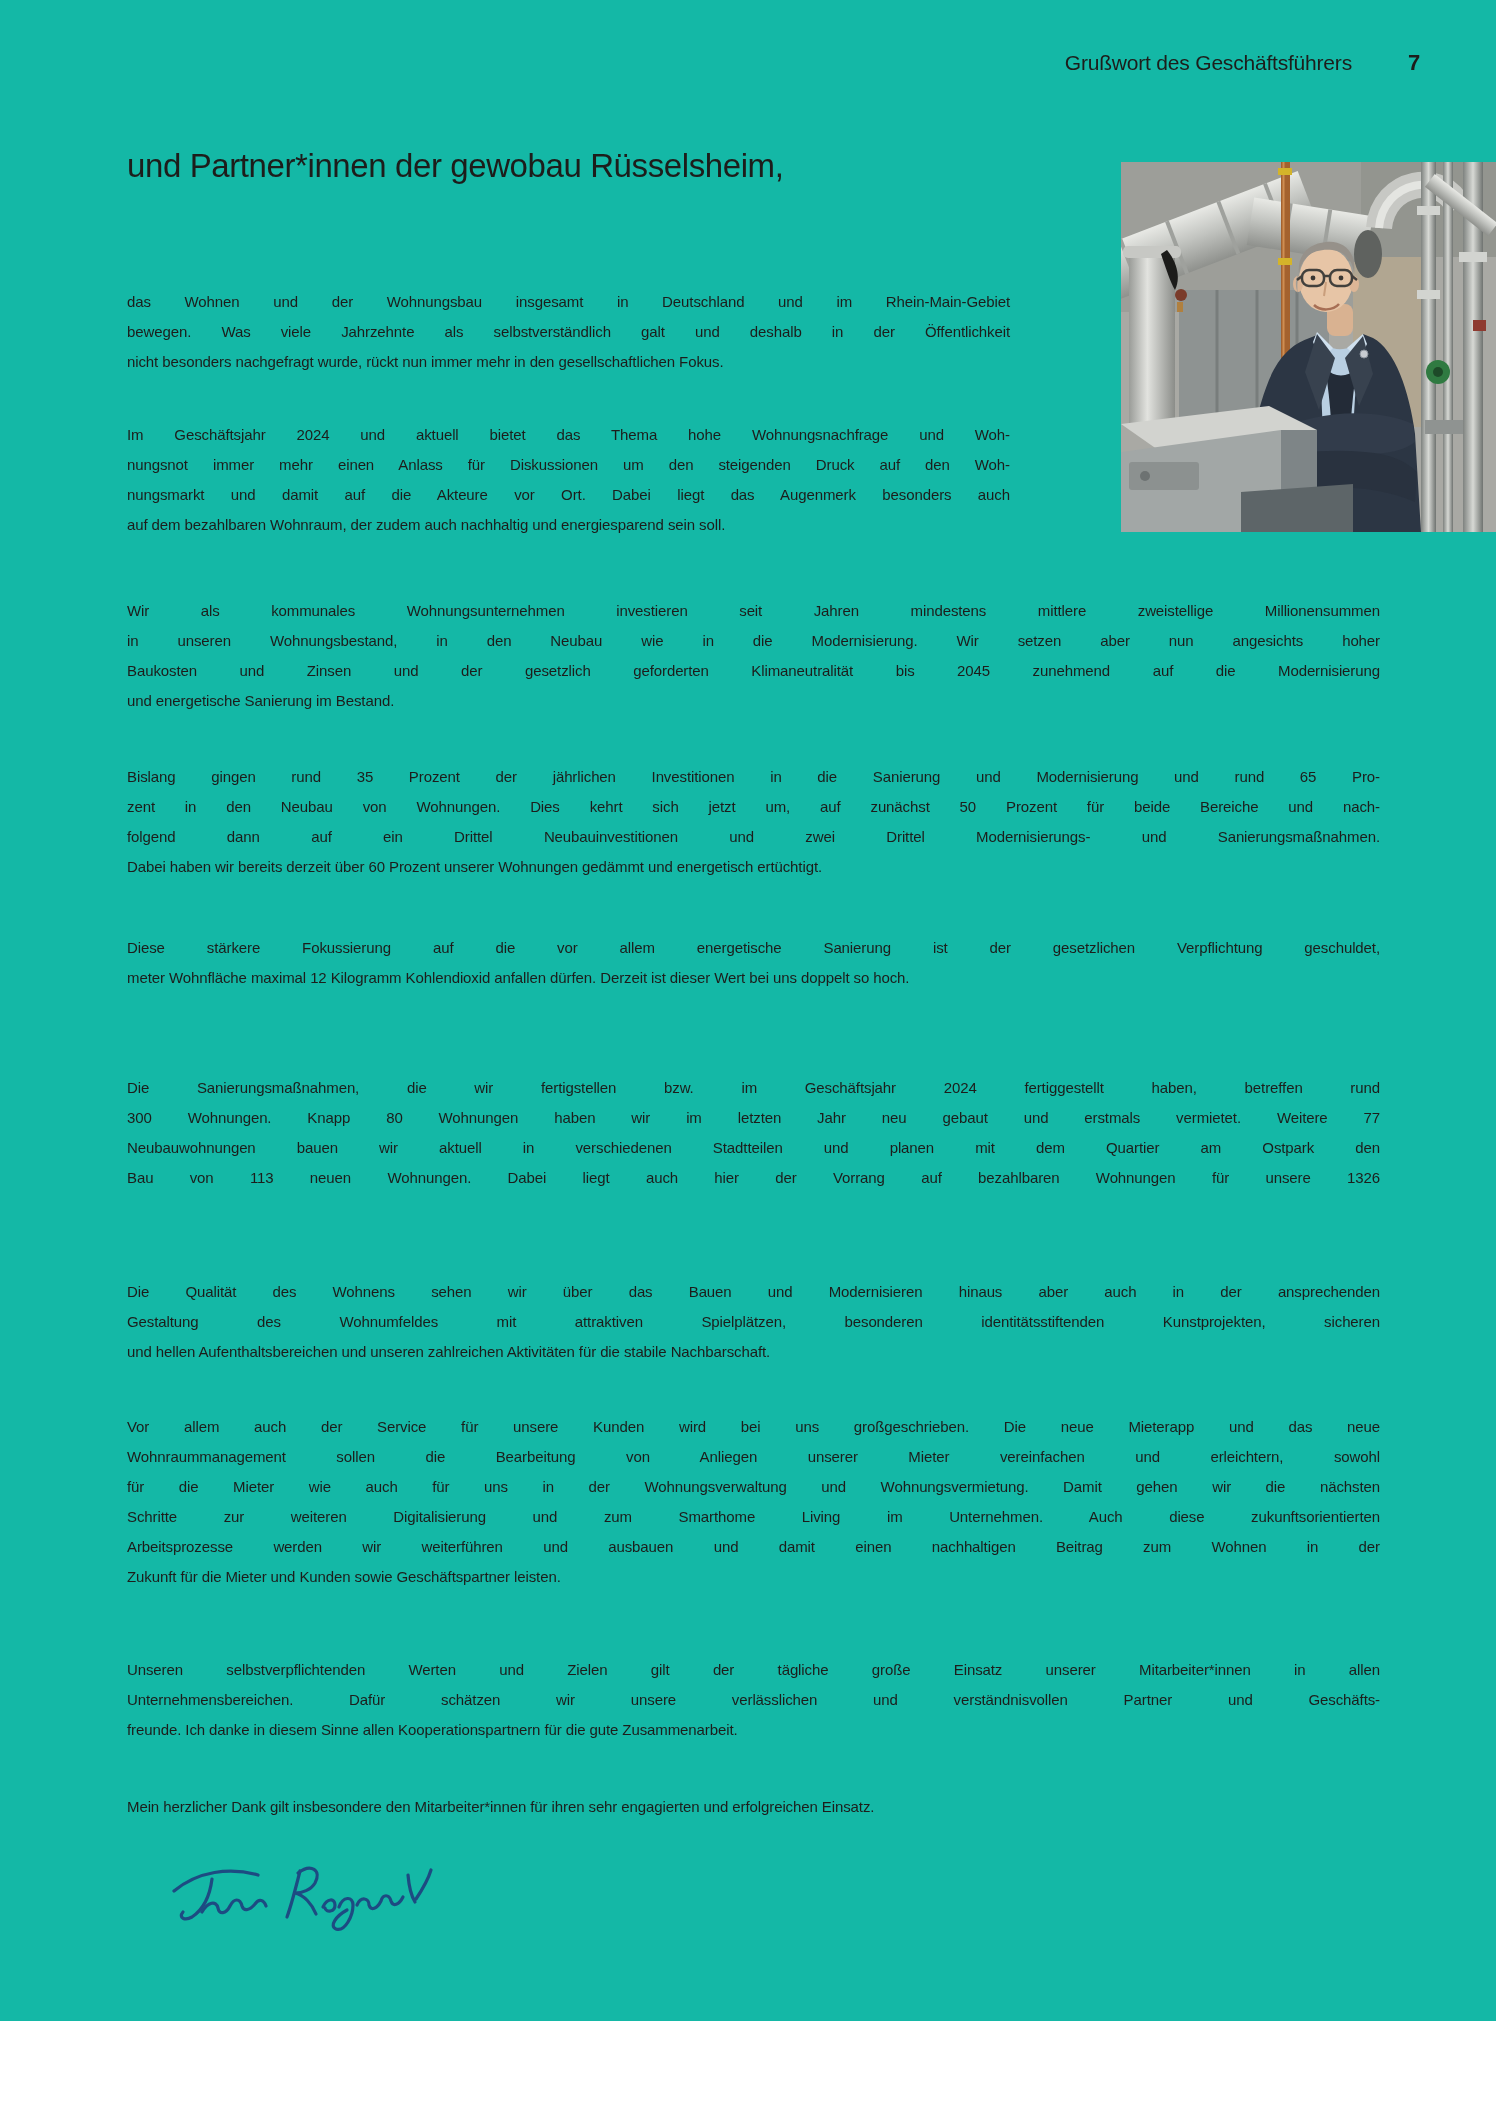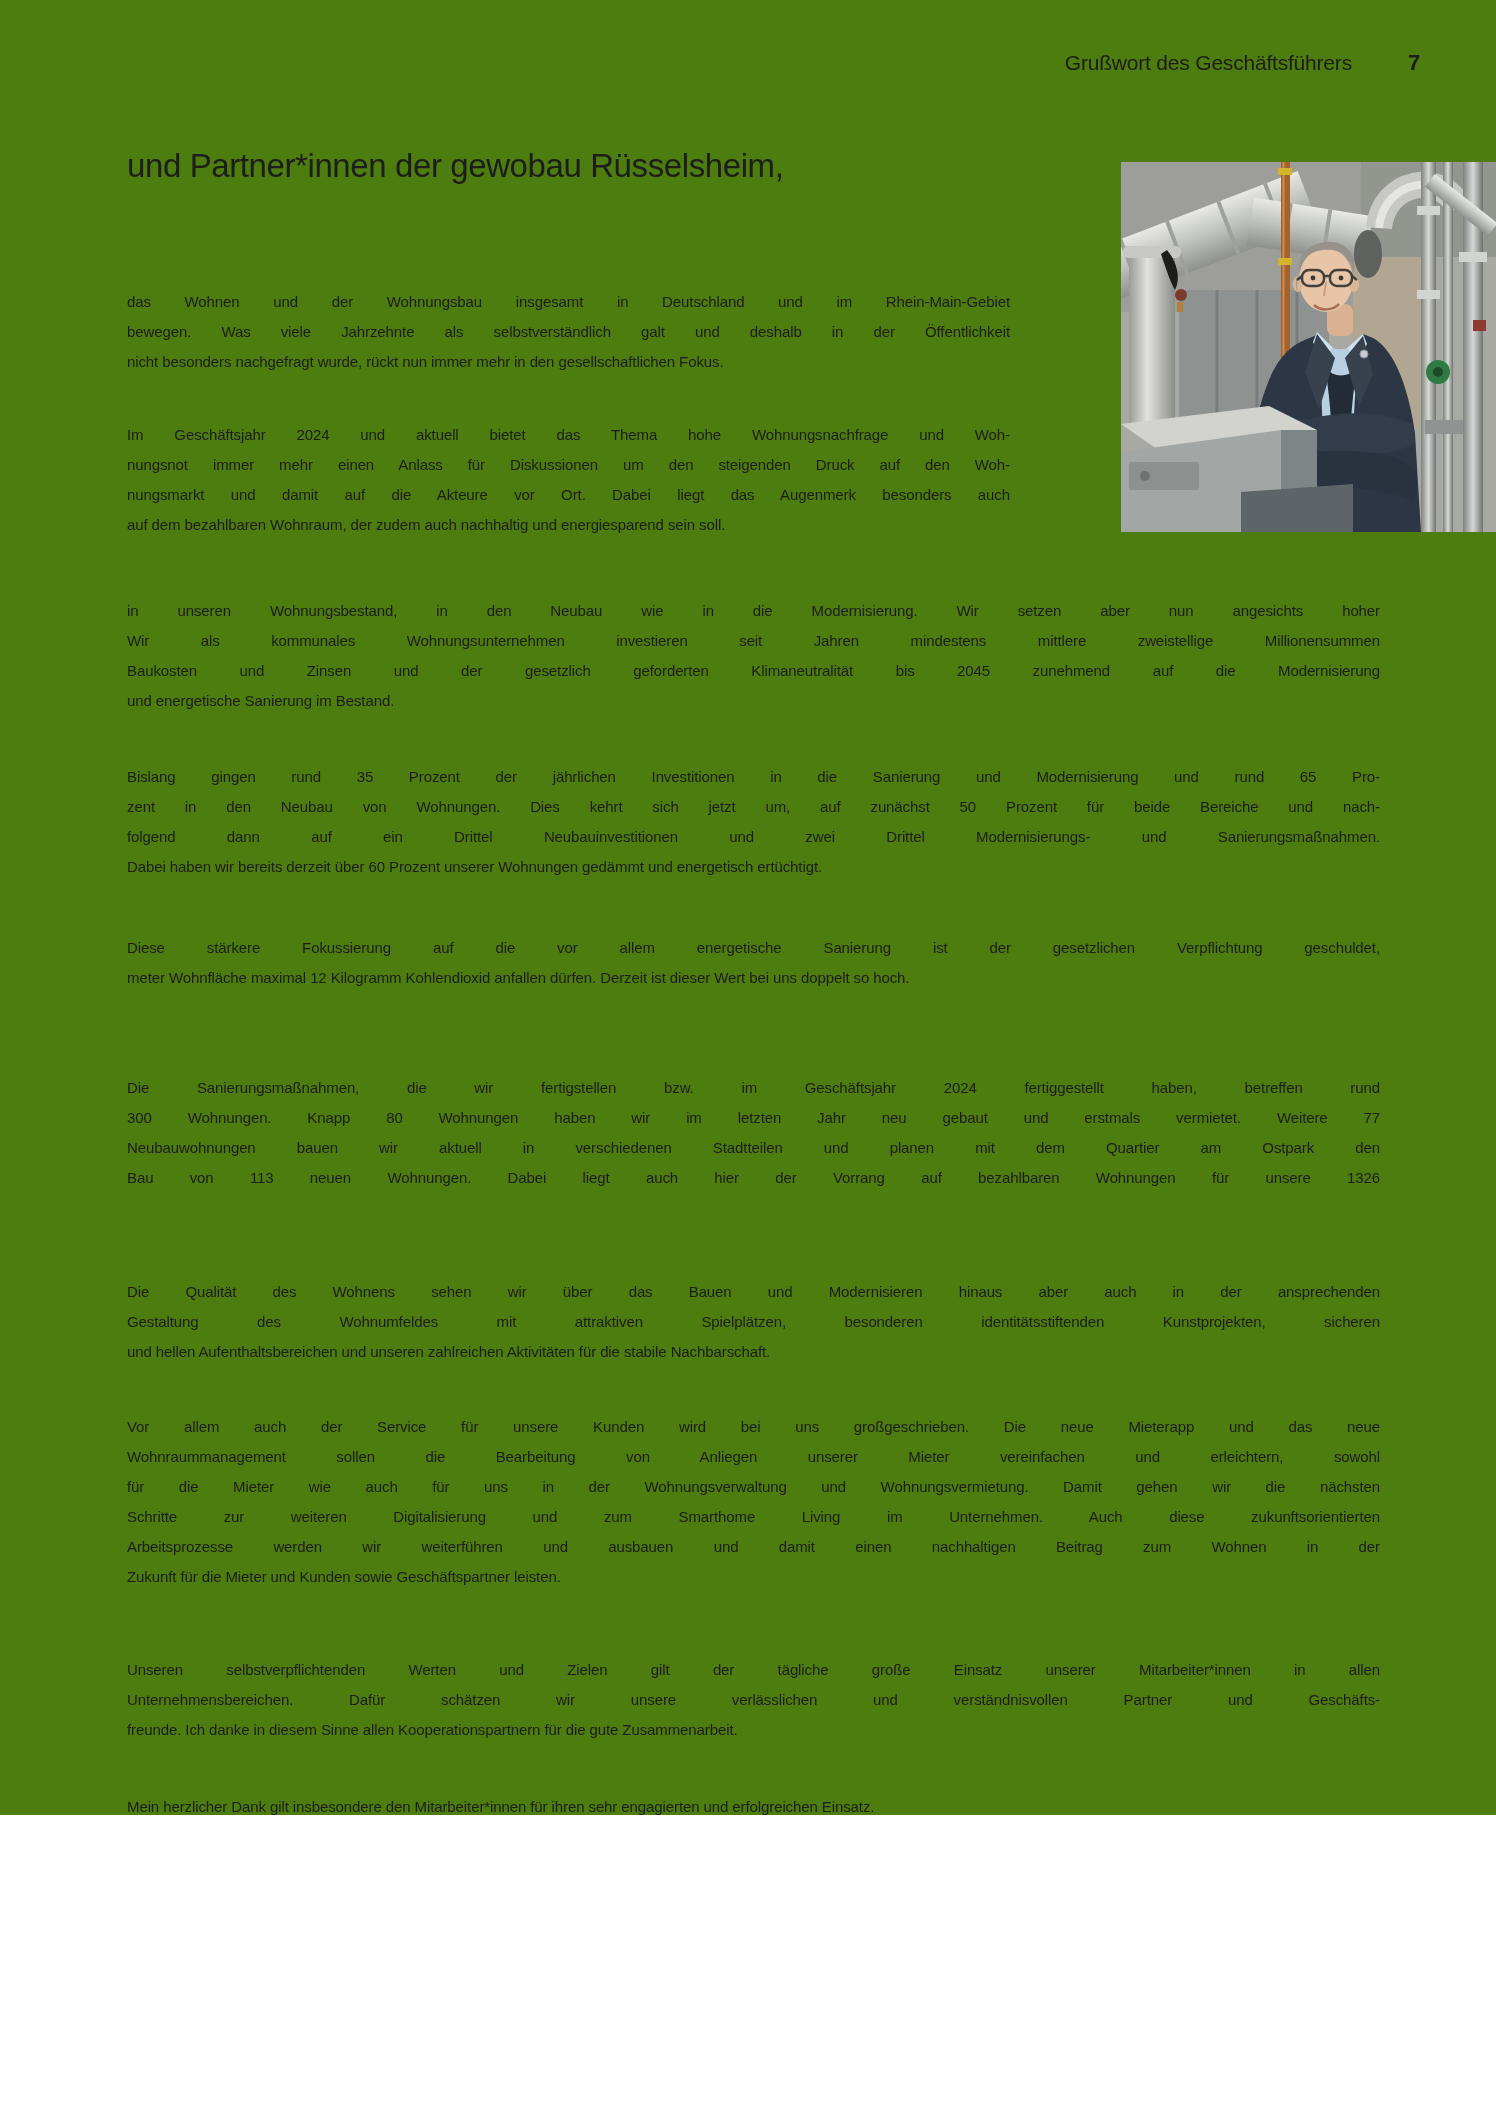--- a/index.html
+++ b/index.html
@@ -1,17 +1,17 @@
 <!DOCTYPE html>
 <html lang="de"><head>
 <meta charset="utf-8">
 <style>
   html,body{margin:0;padding:0;background:#ffffff;}
   .page{
-    position:relative;width:1496px;height:1815px;background:#4d7c0f;overflow:hidden;
+    position:relative;width:1496px;height:2021px;background:#14b8a6;overflow:hidden;
     font-family:"Liberation Sans",sans-serif;color:#1d1d1b;
   }
   
   .runhead{
     position:absolute;top:50px;left:127px;right:76px;
     display:flex;justify-content:flex-end;align-items:baseline;gap:56px;
     font-size:21px;letter-spacing:-0.2px;
   }
   .runhead .pagenum{font-weight:bold;font-size:22px;}
   
@@ -183,22 +183,22 @@
   </div>
 
   <div class="para narrow p2">
     <div class="ln j">Im Geschäftsjahr 2024 und aktuell bietet das Thema hohe Wohnungsnachfrage und Woh-</div>
     <div class="ln j">nungsnot immer mehr einen Anlass für Diskussionen um den steigenden Druck auf den Woh-</div>
     <div class="ln j">nungsmarkt und damit auf die Akteure vor Ort. Dabei liegt das Augenmerk besonders auch</div>
     <div class="ln last">auf dem bezahlbaren Wohnraum, der zudem auch nachhaltig und energiesparend sein soll.</div>
   </div>
 
   <div class="para full p3">
+    <div class="ln j">Wir als kommunales Wohnungsunternehmen investieren seit Jahren mindestens mittlere zweistellige Millionensummen</div>
     <div class="ln j">in unseren Wohnungsbestand, in den Neubau wie in die Modernisierung. Wir setzen aber nun angesichts hoher</div>
-    <div class="ln j">Wir als kommunales Wohnungsunternehmen investieren seit Jahren mindestens mittlere zweistellige Millionensummen</div>
     <div class="ln j">Baukosten und Zinsen und der gesetzlich geforderten Klimaneutralität bis 2045 zunehmend auf die Modernisierung</div>
     <div class="ln last">und energetische Sanierung im Bestand.</div>
   </div>
 
   <div class="para full p4">
     <div class="ln j">Bislang gingen rund 35 Prozent der jährlichen Investitionen in die Sanierung und Modernisierung und rund 65 Pro-</div>
     <div class="ln j">zent in den Neubau von Wohnungen. Dies kehrt sich jetzt um, auf zunächst 50 Prozent für beide Bereiche und nach-</div>
     <div class="ln j">folgend dann auf ein Drittel Neubauinvestitionen und zwei Drittel Modernisierungs- und Sanierungsmaßnahmen.</div>
     <div class="ln last">Dabei haben wir bereits derzeit über 60 Prozent unserer Wohnungen gedämmt und energetisch ertüchtigt.</div>
   </div>

